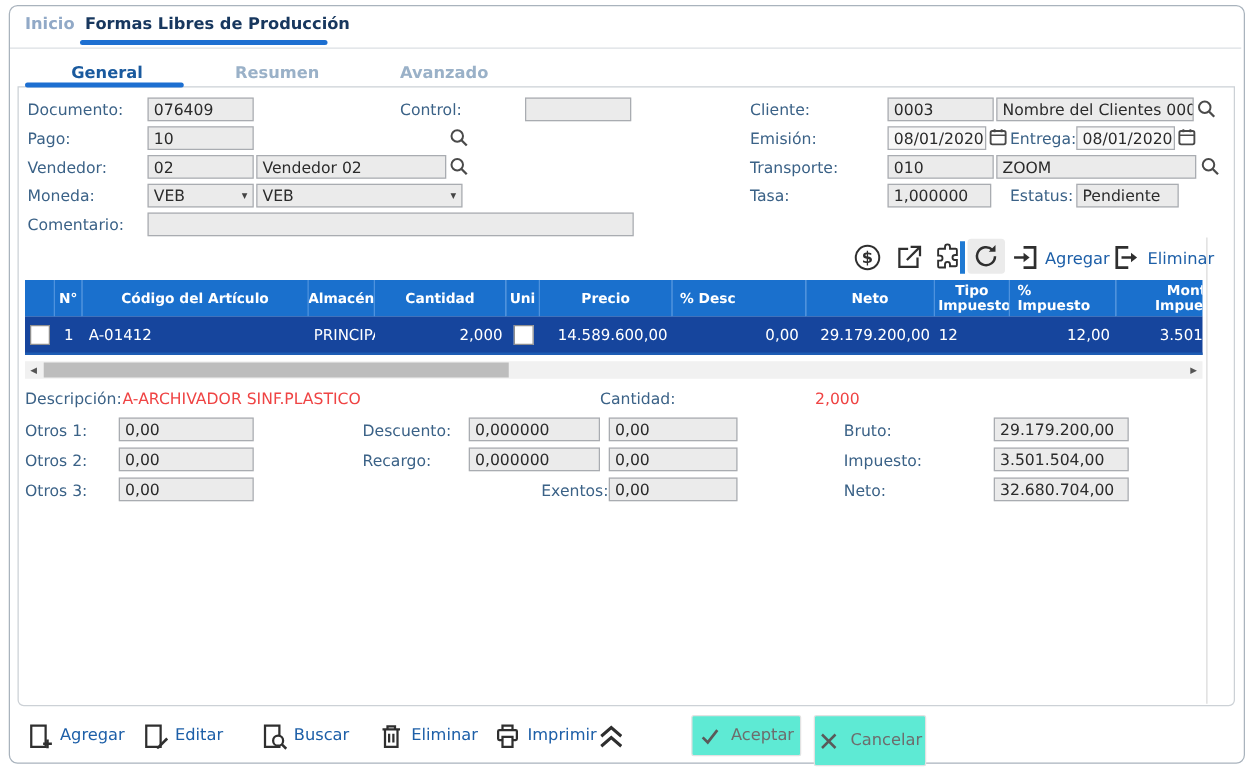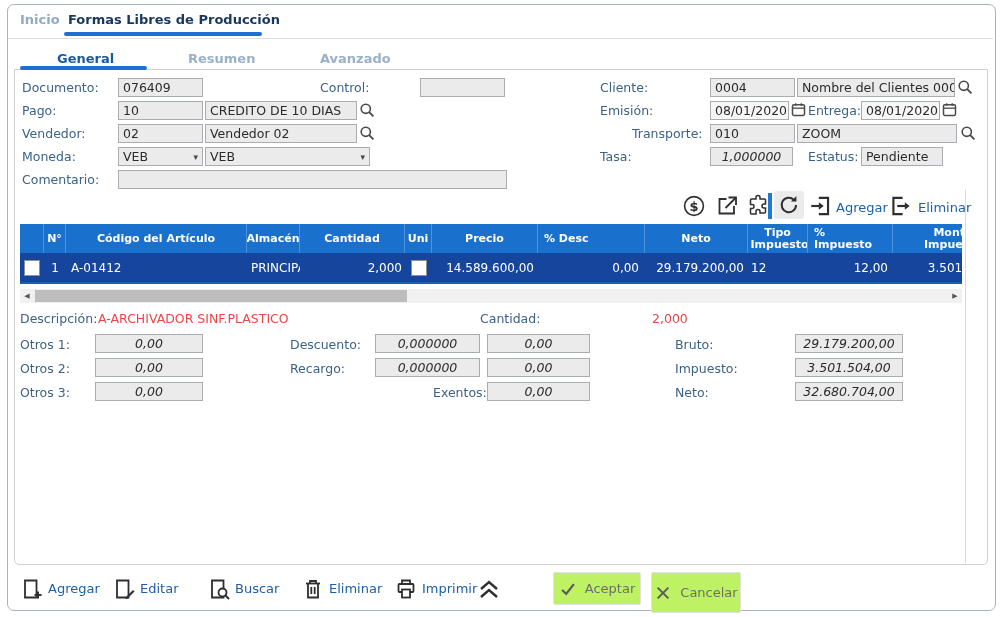--- a/index.html
+++ b/index.html
@@ -13,21 +13,21 @@
   .tab{position:absolute;font-size:13px;font-weight:bold;white-space:nowrap;cursor:default;}
   .tab.active{color:#17375e;}
   .tab.inactive{color:#91a9c7;}
   .tab-underline{position:absolute;height:4px;background:#1d6fd1;border-radius:2px;}
   .lbl{position:absolute;font-size:12.5px;color:#3b6287;white-space:nowrap;}
   .val{position:absolute;font-size:12.5px;color:#ef4444;white-space:nowrap;}
   .inp{position:absolute;height:19px;box-sizing:border-box;background:#ebebeb;
        border:1px solid #a9acb1;font-size:12.5px;color:#2b2b2b;line-height:17px;
        padding:0 4px;white-space:nowrap;overflow:hidden;}
   .inp.white{background:#f7f7f7;}
-  .inp.right{text-align:center;font-style:italic;}
+  .inp.right{text-align:left;}
   .sel .arrow{position:absolute;right:4px;top:4px;font-size:9px;color:#444;line-height:10px;}
   .icon{position:absolute;display:flex;align-items:center;justify-content:center;}
   .bluebar{position:absolute;left:20px;top:190px;width:644px;height:32px;background:#1e79d3;
            display:flex;align-items:center;}
   .bluebar span{margin-left:12px;color:#fff;font-weight:bold;font-size:13px;white-space:nowrap;}
   .vsep{position:absolute;width:4px;background:#1e79d3;}
   .refresh-bg{position:absolute;background:#ebebeb;border-radius:3px;}
   .bar-action-lbl{position:absolute;font-size:13px;color:#1d5fa8;white-space:nowrap;}
   .grid-clip{position:absolute;left:20px;top:224px;width:942px;height:60px;overflow:hidden;}
   .gflex{display:flex;width:994px;}
@@ -42,21 +42,21 @@
   .dcell.center{justify-content:center;}
   .dcell.right{justify-content:flex-end;}
   .chk{width:16px;height:16px;background:#fff;border:1px solid #8f8f8f;box-sizing:border-box;}
   .hsb{position:absolute;left:20px;top:289px;width:942px;height:14px;background:#f1f1f1;}
   .hsb .sbtn{position:absolute;top:0;width:14px;height:14px;display:flex;align-items:center;
              justify-content:center;font-size:7px;color:#555;}
   .hsb .thumb{position:absolute;left:15px;top:1px;width:372px;height:12px;background:#bdbdbd;}
   .vline{position:absolute;left:965px;top:190px;width:1px;height:373px;background:#dadada;}
   .tb-lbl{position:absolute;font-size:13px;color:#1d5fa8;white-space:nowrap;}
   .btn-gray{position:absolute;display:flex;align-items:center;justify-content:center;gap:8px;
-            background:#bef264;border:1px solid #e2e2e2;border-radius:2px;font-size:13px;
+            background:#5eead4;border:1px solid #e2e2e2;border-radius:2px;font-size:13px;
             color:#6d6d6d;box-sizing:border-box;}
   svg{display:block;}
 </style>
 </head>
 <body>
 
 <div id="screen">
   <div class="window-border"></div>
 
   <div class="tab inactive" style="left:20px;top:12px;">Inicio</div>
@@ -70,21 +70,20 @@
   <div class="tab inactive" style="left:320px;top:51px;color:#9ab1c8;">Avanzado</div>
   <div class="tab-underline" style="left:20px;top:66px;width:127px;"></div>
 
   <div class="lbl" style="left:22px;top:80px;">Documento:</div>
   <div class="inp" style="left:118px;top:78px;width:85px;">076409</div>
   <div class="lbl" style="left:320px;top:80px;">Control:</div>
   <div class="inp" style="left:420px;top:78px;width:85px;"></div>
 
   <div class="lbl" style="left:22px;top:103px;">Pago:</div>
   <div class="inp" style="left:118px;top:101px;width:85px;">10</div>
-  <div class="inp" style="left:205px;top:101px;width:152px;">CREDITO DE 10 DIAS</div>
   <span class="icon" style="left:359px;top:102px;width:16px;height:16px;">
     <svg width="16" height="16" viewBox="0 0 16 16">
         <circle cx="6.8" cy="6.8" r="4.6" fill="none" stroke="#4a4a4a" stroke-width="1.6"></circle>
         <line x1="10.2" y1="10.2" x2="14.4" y2="14.4" stroke="#4a4a4a" stroke-width="1.9"></line>
       </svg>
   </span>
 
   <div class="lbl" style="left:22px;top:126px;">Vendedor:</div>
   <div class="inp" style="left:118px;top:124px;width:85px;">02</div>
   <div class="inp" style="left:205px;top:124px;width:152px;">Vendedor 02</div>
@@ -102,21 +101,21 @@
   </div>
   <div class="inp sel" style="left:205px;top:147px;width:165px;">
     <span>VEB</span>
     <span class="arrow">▾</span>
   </div>
 
   <div class="lbl" style="left:22px;top:172px;">Comentario:</div>
   <div class="inp" style="left:118px;top:170px;width:389px;"></div>
 
   <div class="lbl" style="left:600px;top:80px;">Cliente:</div>
-  <div class="inp" style="left:710px;top:78px;width:85px;">0004</div>
+  <div class="inp" style="left:710px;top:78px;width:85px;">0003</div>
   <div class="inp" style="left:797px;top:78px;width:158px;">Nombre del Clientes 0003</div>
   <span class="icon" style="left:957px;top:79px;width:16px;height:16px;">
     <svg width="16" height="16" viewBox="0 0 16 16">
         <circle cx="6.8" cy="6.8" r="4.6" fill="none" stroke="#4a4a4a" stroke-width="1.6"></circle>
         <line x1="10.2" y1="10.2" x2="14.4" y2="14.4" stroke="#4a4a4a" stroke-width="1.9"></line>
       </svg>
   </span>
 
   <div class="lbl" style="left:600px;top:103px;">Emisión:</div>
   <div class="inp white" style="left:710px;top:101px;width:79px;">08/01/2020</div>
@@ -132,21 +131,21 @@
   <div class="inp white" style="left:861px;top:101px;width:79px;">08/01/2020</div>
   <span class="icon" style="left:942px;top:102px;width:15px;height:15px;">
     <svg width="15" height="15" viewBox="0 0 16 16">
         <rect x="1.6" y="3" width="12.8" height="11.4" rx="1.5" fill="none" stroke="#4a4a4a" stroke-width="1.6"></rect>
         <line x1="1.6" y1="6.6" x2="14.4" y2="6.6" stroke="#4a4a4a" stroke-width="1.4"></line>
         <line x1="5" y1="1.4" x2="5" y2="4" stroke="#4a4a4a" stroke-width="1.6"></line>
         <line x1="11" y1="1.4" x2="11" y2="4" stroke="#4a4a4a" stroke-width="1.6"></line>
       </svg>
   </span>
 
-  <div class="lbl" style="left:632px;top:126px;text-align:right;">Transporte:</div>
+  <div class="lbl" style="left:600px;top:126px;text-align:right;">Transporte:</div>
   <div class="inp" style="left:710px;top:124px;width:85px;">010</div>
   <div class="inp" style="left:797px;top:124px;width:160px;">ZOOM</div>
   <span class="icon" style="left:960px;top:125px;width:16px;height:16px;">
     <svg width="16" height="16" viewBox="0 0 16 16">
         <circle cx="6.8" cy="6.8" r="4.6" fill="none" stroke="#4a4a4a" stroke-width="1.6"></circle>
         <line x1="10.2" y1="10.2" x2="14.4" y2="14.4" stroke="#4a4a4a" stroke-width="1.9"></line>
       </svg>
   </span>
 
   <div class="lbl" style="left:600px;top:149px;">Tasa:</div>

